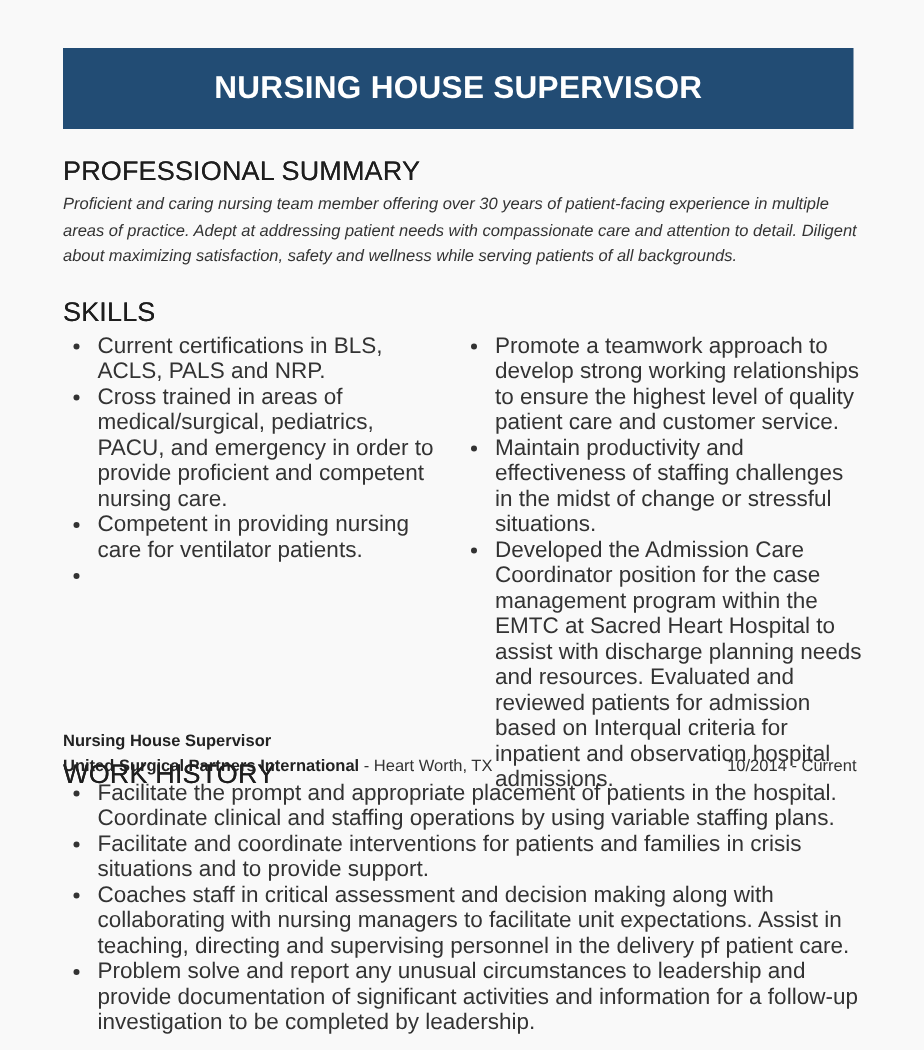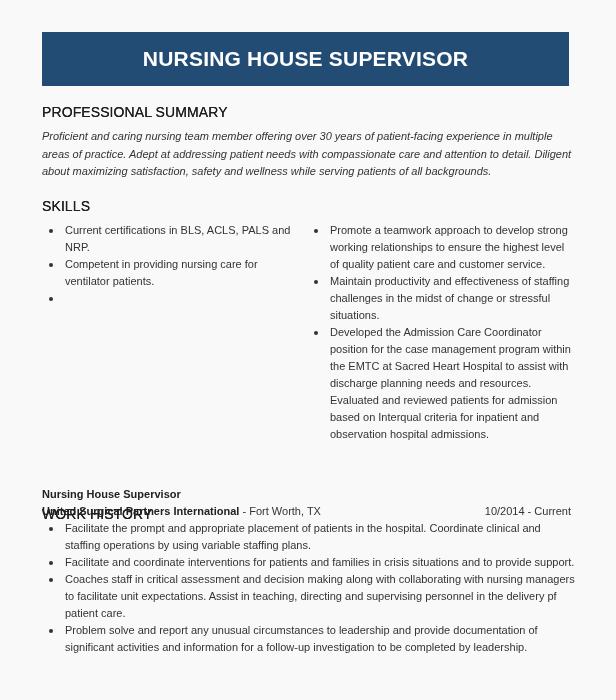--- a/index.html
+++ b/index.html
@@ -12,32 +12,32 @@
   }
   .banner {
     position: absolute; left: 42px; top: 32px; width: 527px; height: 54px;
     background: #224c74;
     display: flex; align-items: center; justify-content: center;
   }
   .banner h1 {
     margin: 0; color: #ffffff; font-size: 21px; font-weight: bold; letter-spacing: 0.2px;
   }
   .section-head {
-    position: absolute; left: 42px; font-size: 14px; font-weight: normal; color: #1e1e1e;
+    position: absolute; left: 42px; font-size: 18px; font-weight: normal; color: #1e1e1e;
     margin: 0; letter-spacing: 0.1px;
     text-shadow: 0 0 0.4px #1e1e1e;
   }
   .para {
     position: absolute; left: 42px; width: 530px; font-size: 11px; line-height: 17.5px; color: #333;
     margin: 0;
     font-style: italic;
   }
   ul.bul {
     list-style: none; margin: 0; padding: 0; position: absolute;
-    font-size: 11px; line-height: 17px; color: #333;
+    font-size: 15px; line-height: 17px; color: #333;
   }
   ul.bul li { position: relative; padding-left: 23px; }
   ul.bul li .dot {
     position: absolute; left: 7px; top: 7px; width: 4px; height: 4px; border-radius: 50%; background: #333;
   }
   .job-title {
     position: absolute; left: 42px; top: 488px; font-size: 11px; font-weight: bold; color: #222;
   }
   .job-line {
     position: absolute; left: 42px; top: 505px; width: 529px; font-size: 11px; color: #333;
@@ -52,35 +52,36 @@
   <h1>NURSING HOUSE SUPERVISOR</h1>
 </div>
 
 <h2 class="section-head" style="top:104px;">PROFESSIONAL SUMMARY</h2>
 <p class="para" style="top:128px;">Proficient and caring nursing team member offering over 30 years of patient-facing experience in multiple areas of practice. Adept at addressing patient needs with compassionate care and attention to detail. Diligent about maximizing satisfaction, safety and wellness while serving patients of all backgrounds.</p>
 
 <h2 class="section-head" style="top:198px;">SKILLS</h2>
 
 <ul class="bul" style="left:42px; top:222px; width:255px;">
   <li><span class="dot"></span><span>Current certifications in BLS, ACLS, PALS and NRP.</span></li>
+  <li><span class="dot"></span><span>Cross trained in areas of medical/surgical, pediatrics, PACU, and emergency in order to provide proficient and competent nursing care.</span></li>
   <li><span class="dot"></span><span>Competent in providing nursing care for ventilator patients.</span></li>
   <li><span class="dot"></span></li>
 </ul>
 
 <ul class="bul" style="left:307px; top:222px; width:268px;">
   <li><span class="dot"></span><span>Promote a teamwork approach to develop strong working relationships to ensure the highest level of quality patient care and customer service.</span></li>
   <li><span class="dot"></span><span>Maintain productivity and effectiveness of staffing challenges in the midst of change or stressful situations.</span></li>
   <li><span class="dot"></span><span>Developed the Admission Care Coordinator position for the case management program within the EMTC at Sacred Heart Hospital to assist with discharge planning needs and resources. Evaluated and reviewed patients for admission based on Interqual criteria for inpatient and observation hospital admissions.</span></li>
 </ul>
 
 <h2 class="section-head" style="top:462px;margin-top:44px;">WORK HISTORY</h2>
 
 <div class="job-title">Nursing House Supervisor</div>
 <div class="job-line">
-  <span><span class="company">United Surgical Partners International</span><span> - Fort Worth, TX</span></span>
+  <span><span class="company">United Surgical Partners International</span><span> - Heart Worth, TX</span></span>
   <span>10/2014 - Current</span>
 </div>
 
 <ul class="bul" style="left:42px; top:520px; width:535px;">
   <li><span class="dot"></span><span>Facilitate the prompt and appropriate placement of patients in the hospital. Coordinate clinical and staffing operations by using variable staffing plans.</span></li>
   <li><span class="dot"></span><span>Facilitate and coordinate interventions for patients and families in crisis situations and to provide support.</span></li>
   <li><span class="dot"></span><span>Coaches staff in critical assessment and decision making along with collaborating with nursing managers to facilitate unit expectations. Assist in teaching, directing and supervising personnel in the delivery pf patient care.</span></li>
   <li><span class="dot"></span><span>Problem solve and report any unusual circumstances to leadership and provide documentation of significant activities and information for a follow-up investigation to be completed by leadership.</span></li>
 </ul>
 

